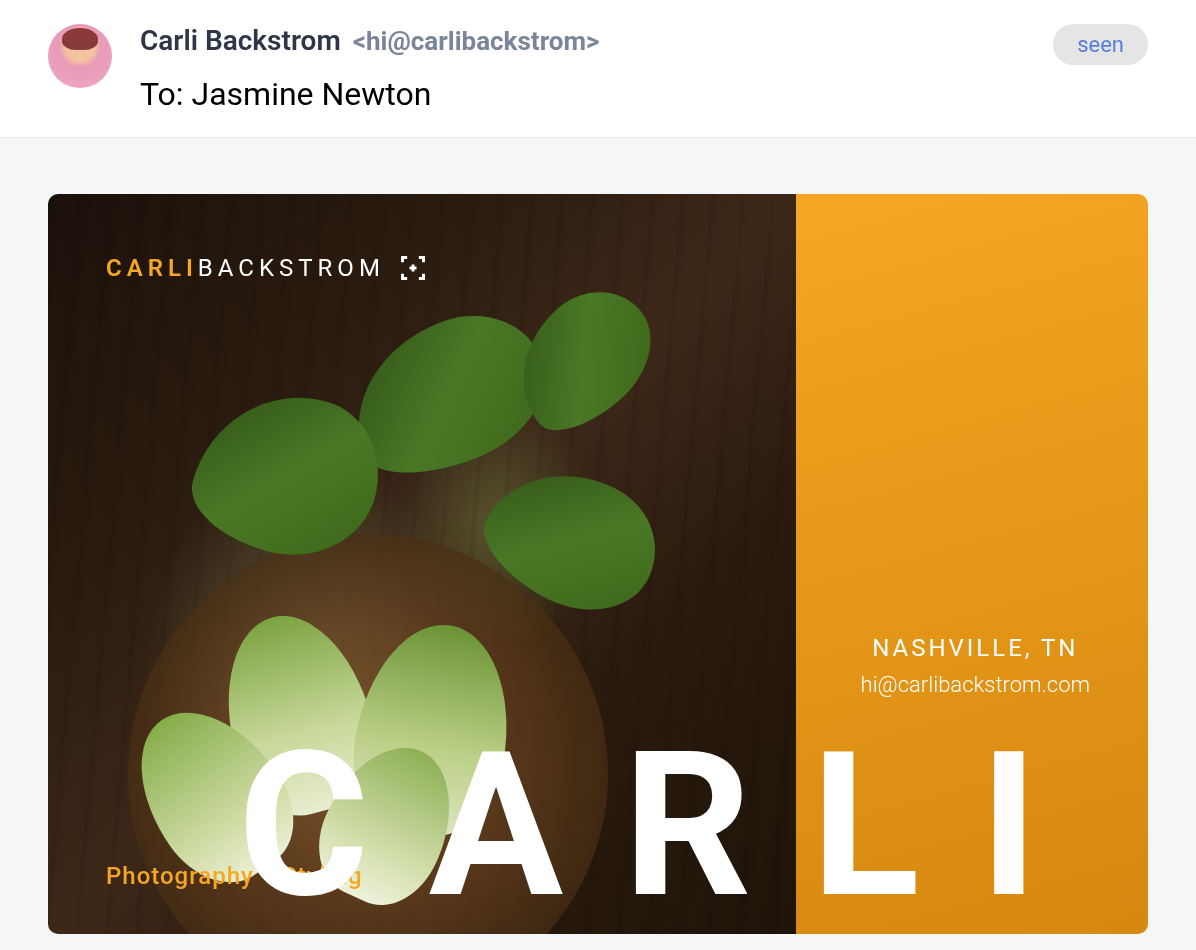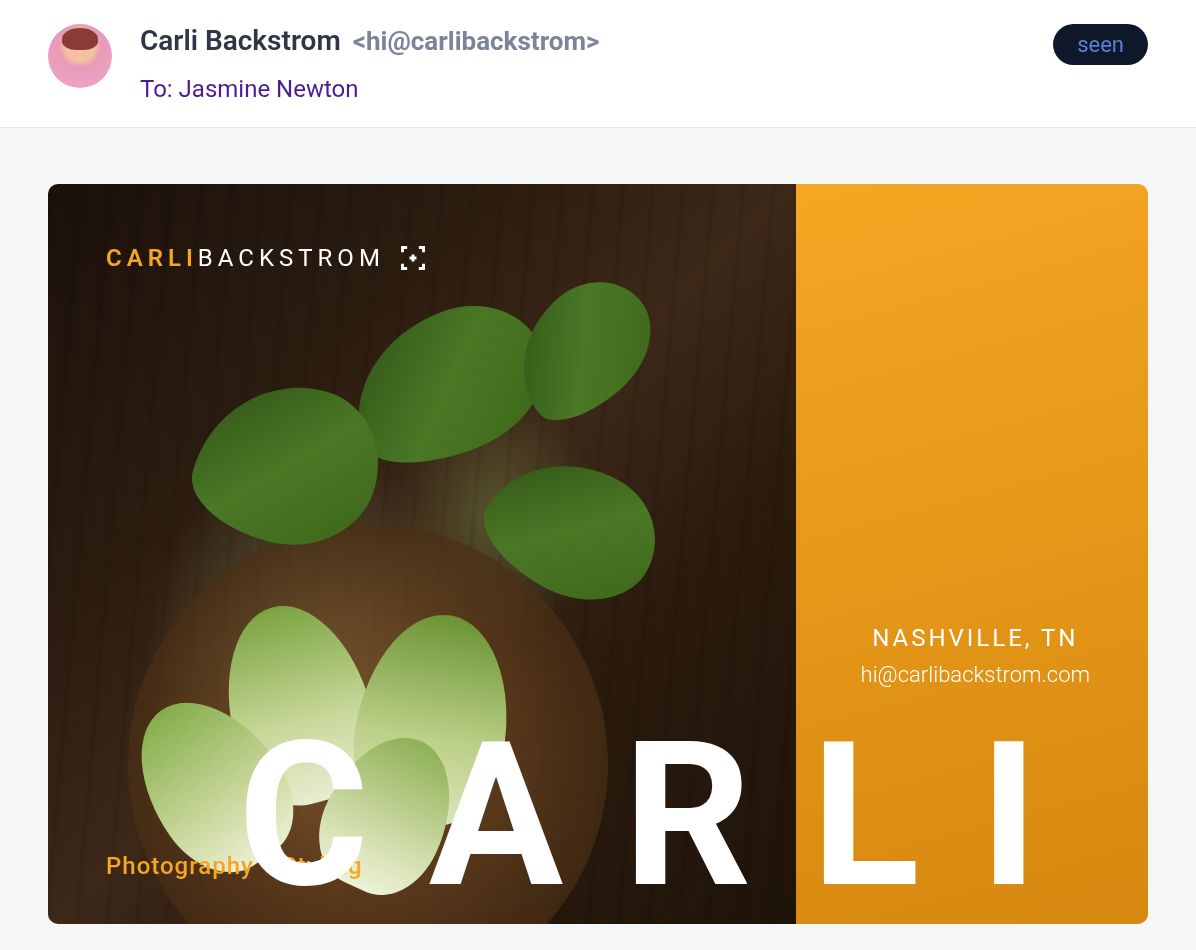--- a/index.html
+++ b/index.html
@@ -69,27 +69,27 @@
       color: #2d3748;
     }
     
     .sender-email {
       font-size: 26px;
       color: #7a8599;
       font-weight: 700;
     }
     
     .recipient-line {
-      font-size: 24px;
-      color: #4c1d95;
+      font-size: 32px;
+      color: #000000;
       font-weight: 400;
     }
     
     .seen-badge {
-      background: #0f172a;
+      background: #e5e5e5;
       color: #5b7fd6;
       padding: 8px 24px;
       border-radius: 24px;
       font-size: 22px;
       font-weight: 400;
     }
     
     .email-body {
       padding: 56px 48px 0;
     }

